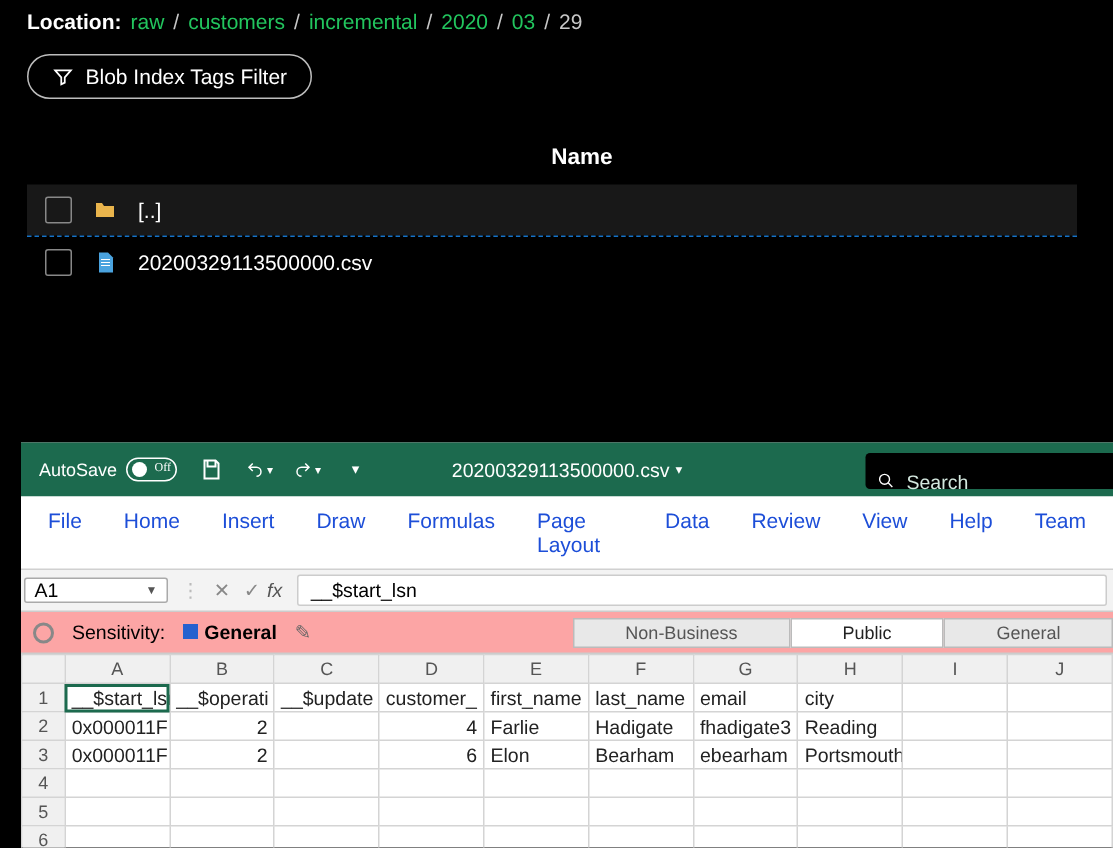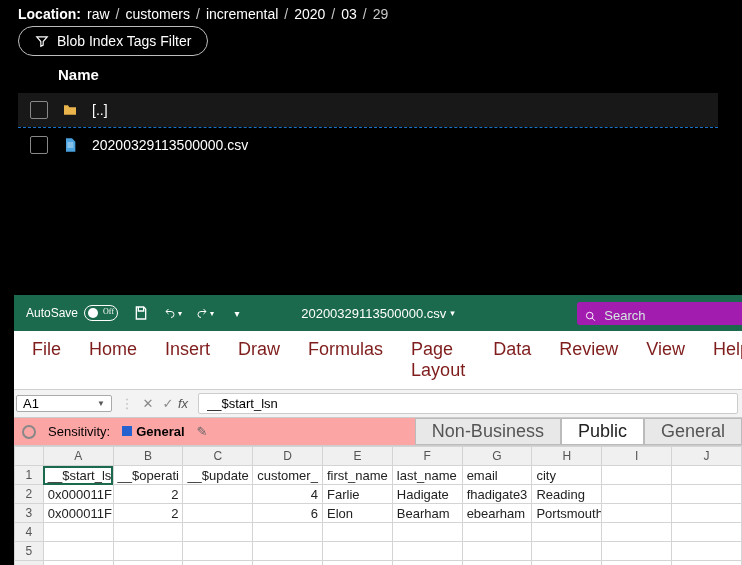--- a/index.html
+++ b/index.html
@@ -2,76 +2,76 @@
 <html><head>
 <meta charset="utf-8">
 <style>
 * { margin: 0; padding: 0; box-sizing: border-box; font-family: "Segoe UI", Arial, sans-serif; }
 body { background: #000; width: 742px; height: 565px; overflow: hidden; position: relative; }
 
 
 .azure { background: #000; padding: 6px 24px 0 18px; color: #fff; }
 .breadcrumb { font-size: 14px; display: flex; gap: 6px; align-items: center; flex-wrap: wrap; }
 .breadcrumb .label { font-weight: 600; color: #fff; }
-.breadcrumb a { color: #ffffff; }
+.breadcrumb a { color: #22c55e; }
 .breadcrumb .slash { color: #c8c8c8; }
 .breadcrumb .plain { color: #c8c8c8; }
 
 .search-wrap { margin-top: 12px; }
 .search-wrap input {
   width: 100%; background: #111; border: 1px solid #555; border-radius: 4px;
   color: #ccc; padding: 6px 10px; font-size: 14px; outline: none;
 }
 .search-wrap input::placeholder { color: #888; }
 
 .filter-btn {
   display: inline-flex; align-items: center; gap: 8px; border: 1px solid #bdbdbd;
-  border-radius: 20px; padding: 6px 16px; color: #fff; font-size: 14px; margin-top: 4px;
+  border-radius: 20px; padding: 6px 16px; color: #fff; font-size: 14px; margin-top: 14px;
   cursor: pointer;
 }
 .filter-btn svg { stroke: #fff; }
 
-.list-header { margin-top: 10px; padding: 0 0 10px 40px; font-weight: 600; font-size: 15px; color:#fff;}
+.list-header { margin-top: 30px; padding: 0 0 10px 40px; font-weight: 600; font-size: 15px; color:#fff;text-align:center;}
 .file-row {
   display: flex; align-items: center; gap: 14px; padding: 8px 12px; font-size: 14px; color:#fff;
 }
 .file-row.alt { background: #181818; }
 .row-sep { border-top: 1px dashed #1673c7; }
 .chk { width: 18px; height: 18px; border: 1px solid #888; border-radius: 2px; flex-shrink:0; cursor:pointer; }
 .folder-ico, .file-ico { width: 16px; height: 16px; flex-shrink:0; }
 
 
 .excel { position: absolute; left: 14px; top: 295px; width: 728px; background: #fff; box-shadow: 0 0 4px rgba(0,0,0,.4);}
 .titlebar { background: #1c6a4e; height: 36px; display: flex; align-items: center; color: #fff; font-size: 13px; }
 .titlebar .left { display:flex; align-items:center; gap:14px; padding-left: 12px;}
 .autosave { display:flex; align-items:center; gap:6px; font-size:12px;}
 .toggle { width:34px; height:16px; border:1px solid #fff; border-radius:10px; position:relative;}
 .toggle .knob{ width:10px; height:10px; background:#fff; border-radius:50%; position:absolute; top:2px; left:3px;}
 .tb-icon { width:18px; height:18px; display:flex; align-items:center; justify-content:center; cursor:pointer;}
 .caret{ font-size:8px; margin-left:2px;}
 .titlebar .fname { position:absolute; left:50%; transform:translateX(-50%); display:flex; align-items:center; gap:4px;}
-.excel-search { position:absolute; right:0; display:flex; align-items:flex-end; background:#a21caf; height:23px; border-radius:3px 0 0 3px; width:165px; padding:2px 8px; gap:8px; top:7px;}
+.excel-search { position:absolute; right:0; display:flex; align-items:flex-start; background:#000000; height:23px; border-radius:3px 0 0 3px; width:165px; padding:12px 8px; gap:8px; top:7px;}
 .excel-search input{ background:transparent; border:none; color:#fff; font-size:13px; outline:none; width:100%;}
 .excel-search input::placeholder{color:#d4e8df;}
 
-.ribbon-tabs { background:#fff; display:flex; gap:28px; padding: 8px 18px; font-size:18px; color:#7f1d1d; border-bottom:1px solid #d0d0d0;}
+.ribbon-tabs { background:#fff; display:flex; gap:28px; padding: 8px 18px; font-size:14px; color:#1d4ed8; border-bottom:1px solid #d0d0d0;}
 .ribbon-tabs span{ cursor:pointer;}
 
 .formula-row{ display:flex; align-items:center; height:28px; border-bottom:1px solid #ccc; font-size:13px; background:#f3f3f3;}
 .namebox{ width:96px; display:flex; align-items:center; justify-content:space-between; padding:0 6px; background:#fff; border:1px solid #aaa; margin:2px 4px 2px 2px; border-radius:2px; cursor:pointer;}
 .namebox .tri{font-size:8px; color:#555;}
 .fx-sep{ width:22px; text-align:center; color:#bbb;}
 .fx-btn{ width:20px; text-align:center; color:#888; cursor:pointer;}
 .fx-label{ width:20px; font-style:italic; color:#555;}
 .fx-input{ flex:1; background:#fff; border:1px solid #ccc; padding:2px 8px; font-size:13px; border-radius:2px; margin:2px 4px 2px 0;}
 
 .sens-row{ display:flex; align-items:center; height:28px; font-size:13px; background:#fca5a5; border-bottom:1px solid #ccc; gap:12px; padding-left:8px;}
 .sens-row .dot{width:14px;height:14px;border:2px solid #888;border-radius:50%;}
 .sens-row .sq{width:10px;height:10px;background:#2561cf;display:inline-block;margin-right:4px;}
-.sens-pill{ padding:2px 16px; font-size:18px; border:1px solid #bbb; background:#e8e8e8; color:#555;}
+.sens-pill{ padding:2px 34px; font-size:12px; border:1px solid #bbb; background:#e8e8e8; color:#555;}
 .sens-pill.active{ background:#fff; color:#222;}
 .sens-pills{ margin-left:auto; display:flex;}
 .pencil{color:#666; cursor:pointer;}
 
 .grid{ font-size:13px; color:#222; }
 .grid table{ border-collapse:collapse; width:100%; table-layout:fixed;}
 .grid th,.grid td{ border:1px solid #d4d4d4; height:19px; padding:0 4px; white-space:nowrap; overflow:hidden;}
 .grid th{ background:#f0f0f0; font-weight:normal; text-align:center; color:#555; font-size:12px;}
 .grid th.rowh{ width:28px;}
 .grid td{ text-align:left;}

